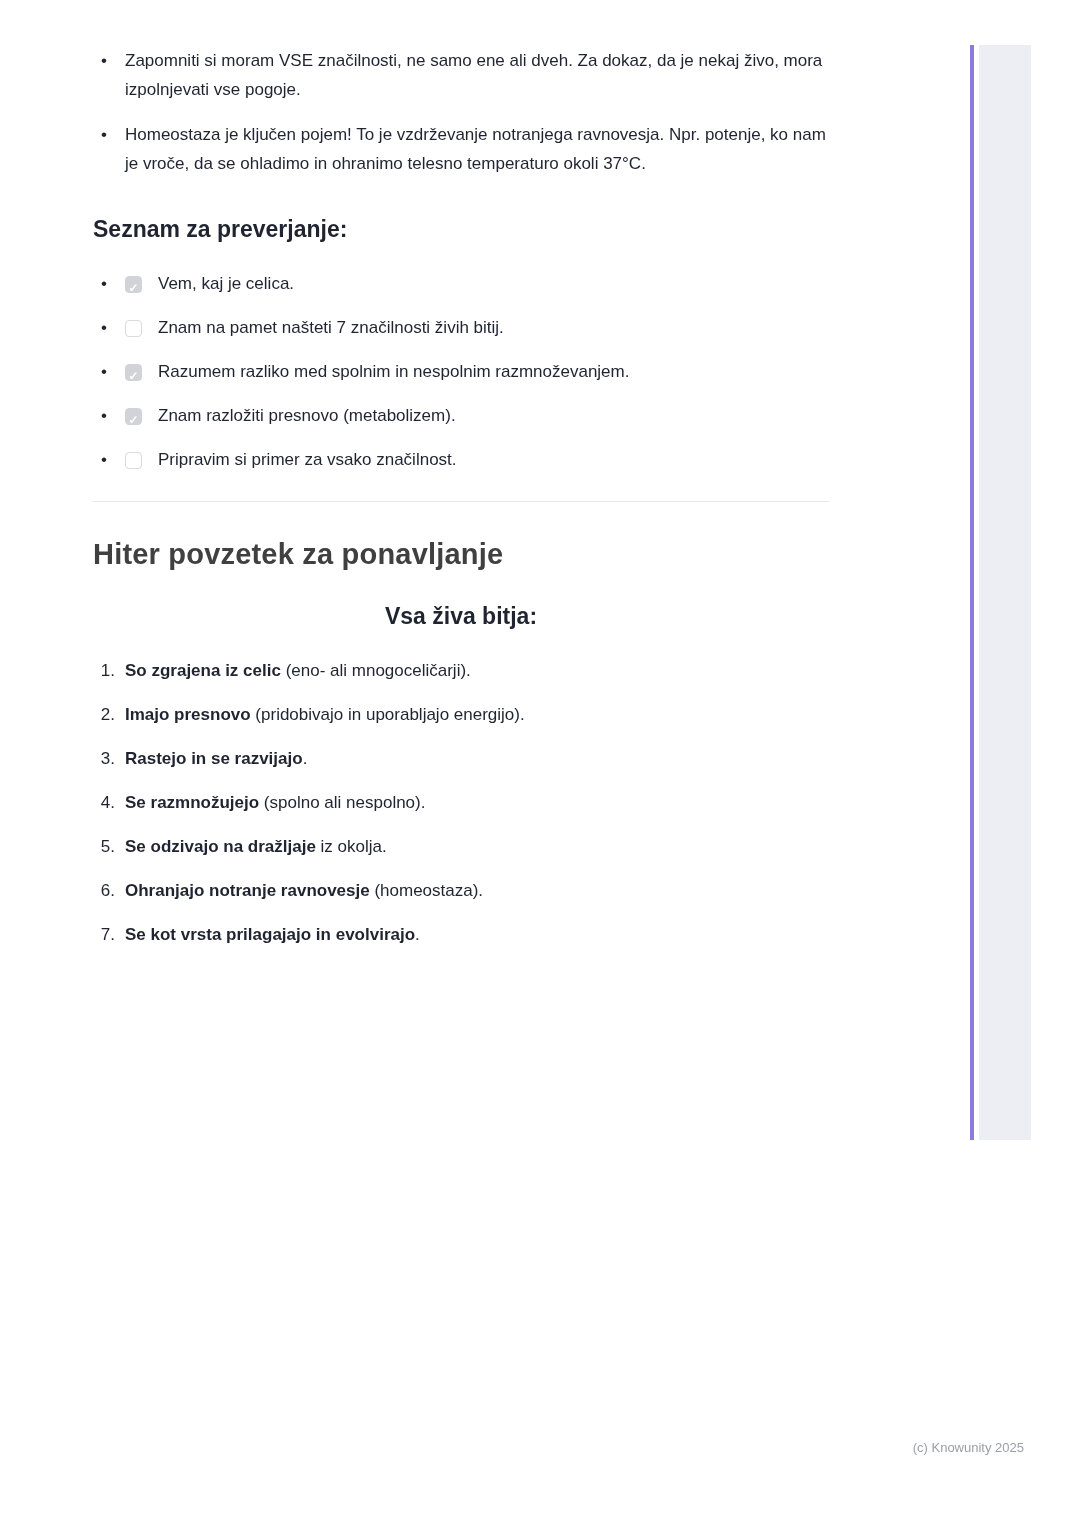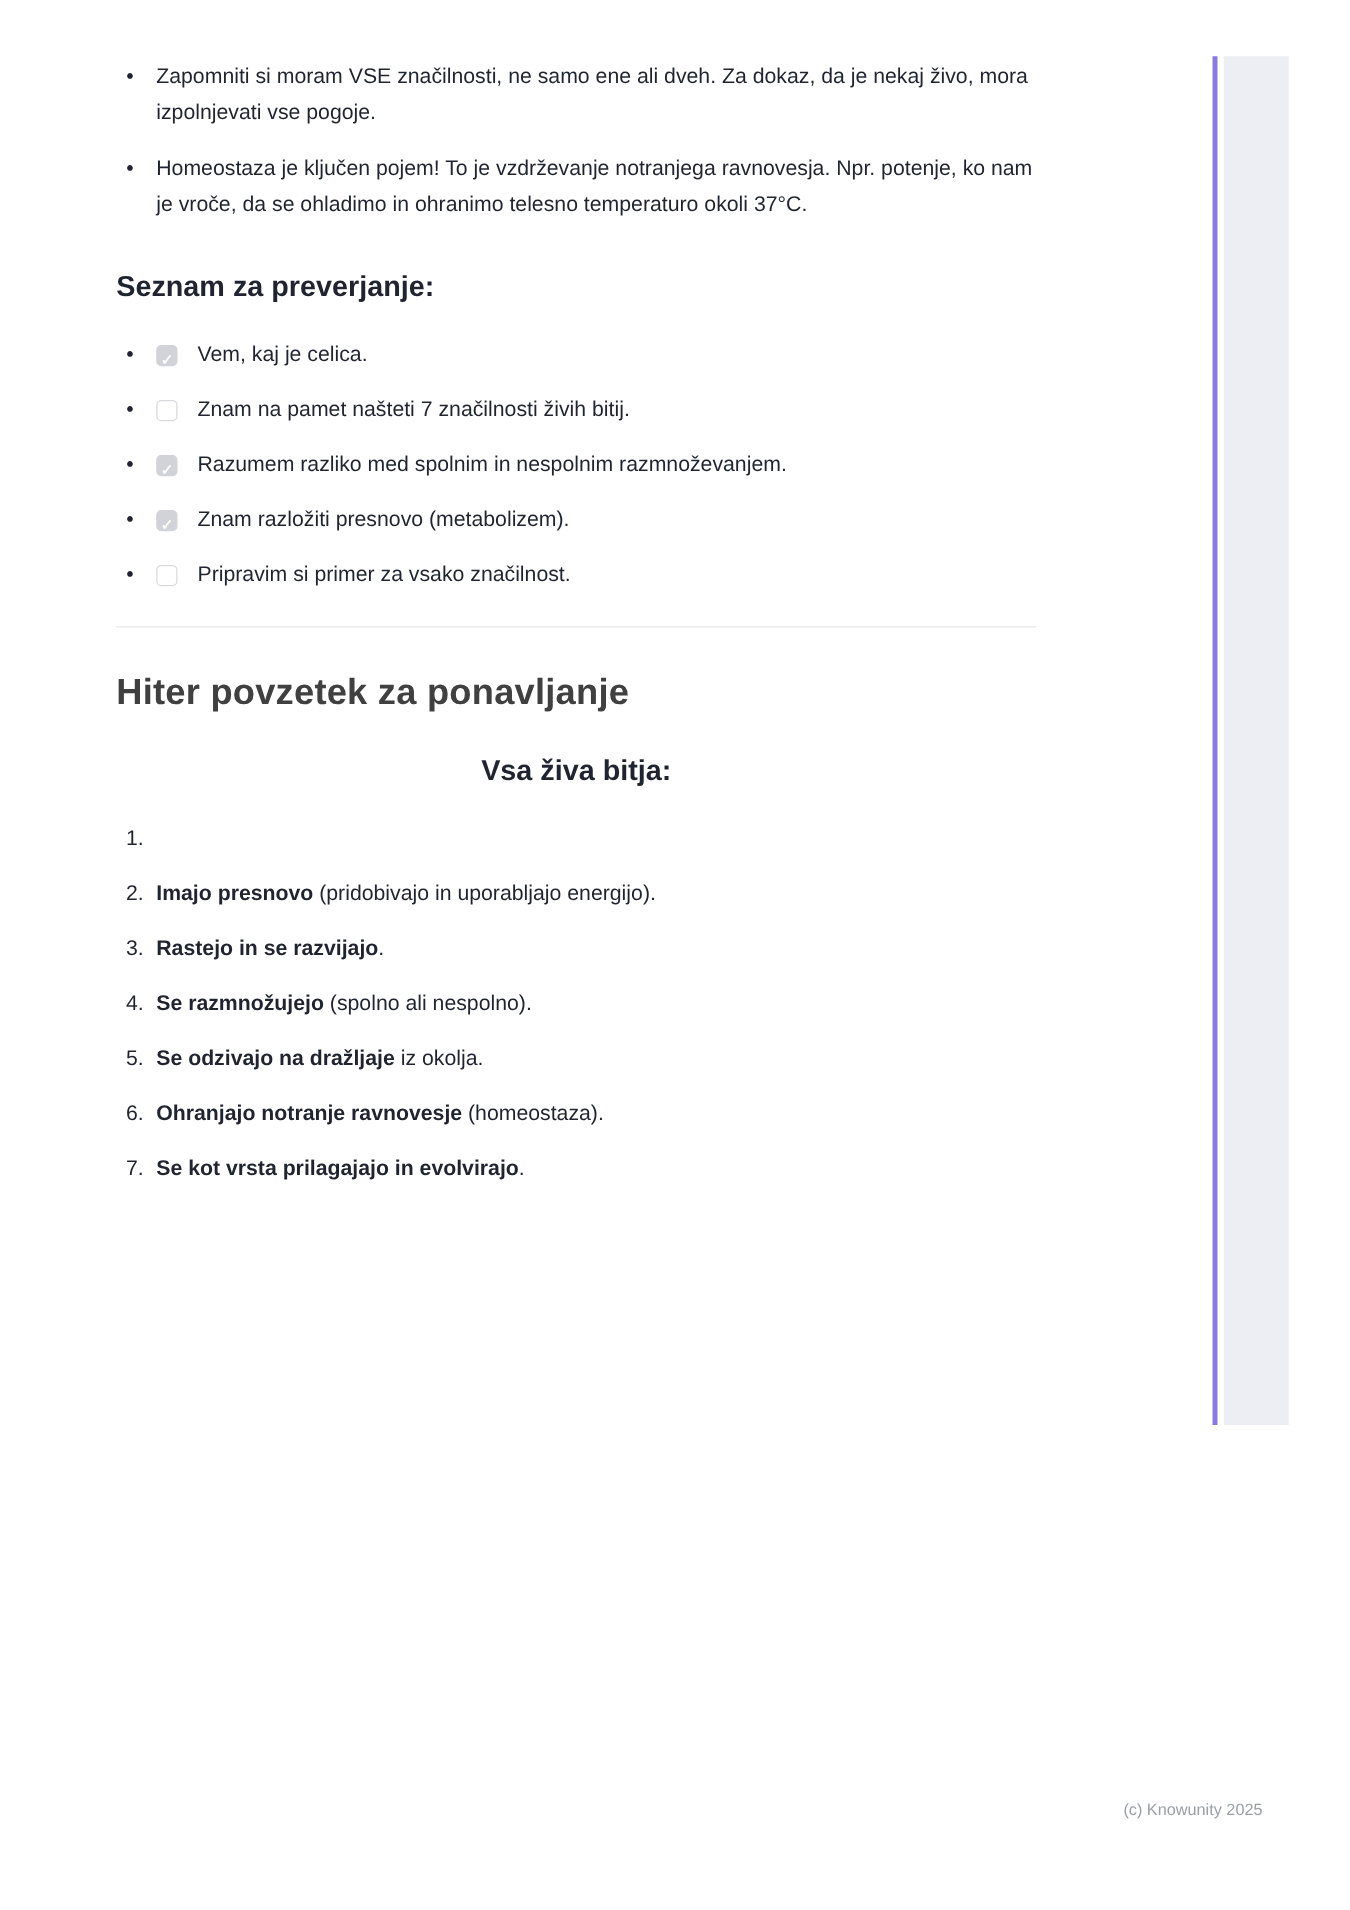--- a/index.html
+++ b/index.html
@@ -119,21 +119,21 @@
     position:absolute;
     left:979px;
     top:45px;
     width:52px;
     height:1095px;
     background:#edeef4;
   }
   .page-footer {
     position:absolute;
     top:1440px;
-    right:70px;
+    right:56px;
     font-size:13px;
     color:#9aa0a6;
   }
 </style>
 </head>
 <body>
 
 <div class="content">
 
   <ul class="bullet-list">
@@ -179,20 +179,21 @@
 
   <hr class="divider">
 
   <h1 class="big-heading">Hiter povzetek za ponavljanje</h1>
 
   <div class="sub-heading">Vsa živa bitja:</div>
 
   <ol class="num-list">
     <li class="num-item">
       <span class="num-marker">1.</span>
+      <span><span class="num-bold">So zgrajena iz celic</span><span> (eno- ali mnogoceličarji).</span></span>
     </li>
     <li class="num-item">
       <span class="num-marker">2.</span>
       <span><span class="num-bold">Imajo presnovo</span><span> (pridobivajo in uporabljajo energijo).</span></span>
     </li>
     <li class="num-item">
       <span class="num-marker">3.</span>
       <span><span class="num-bold">Rastejo in se razvijajo</span><span>.</span></span>
     </li>
     <li class="num-item">

